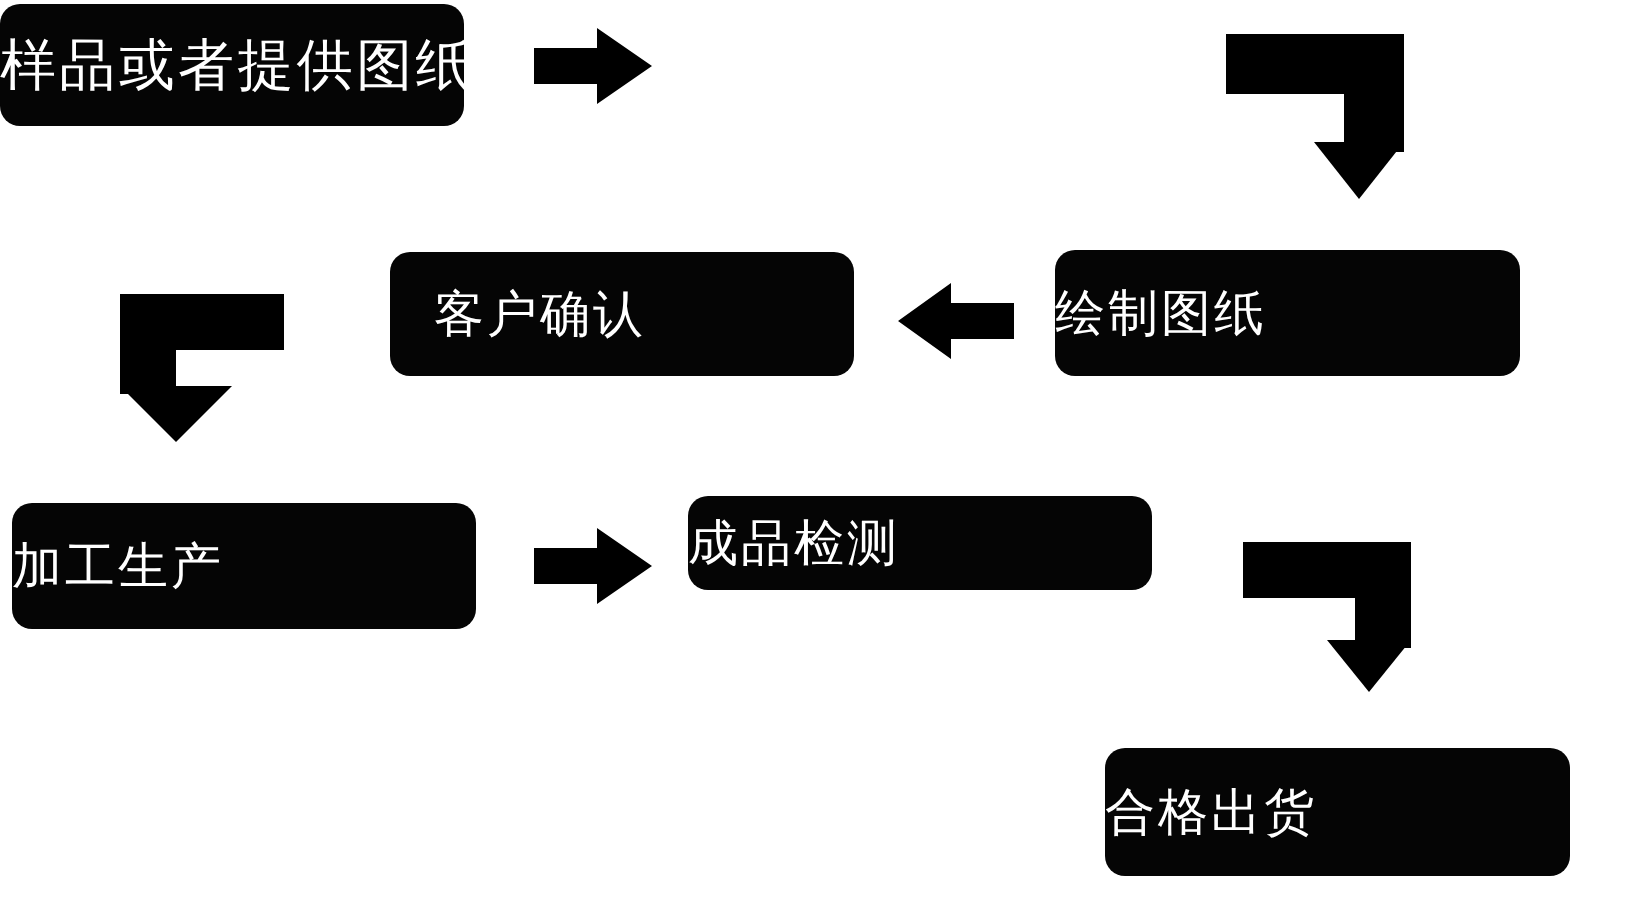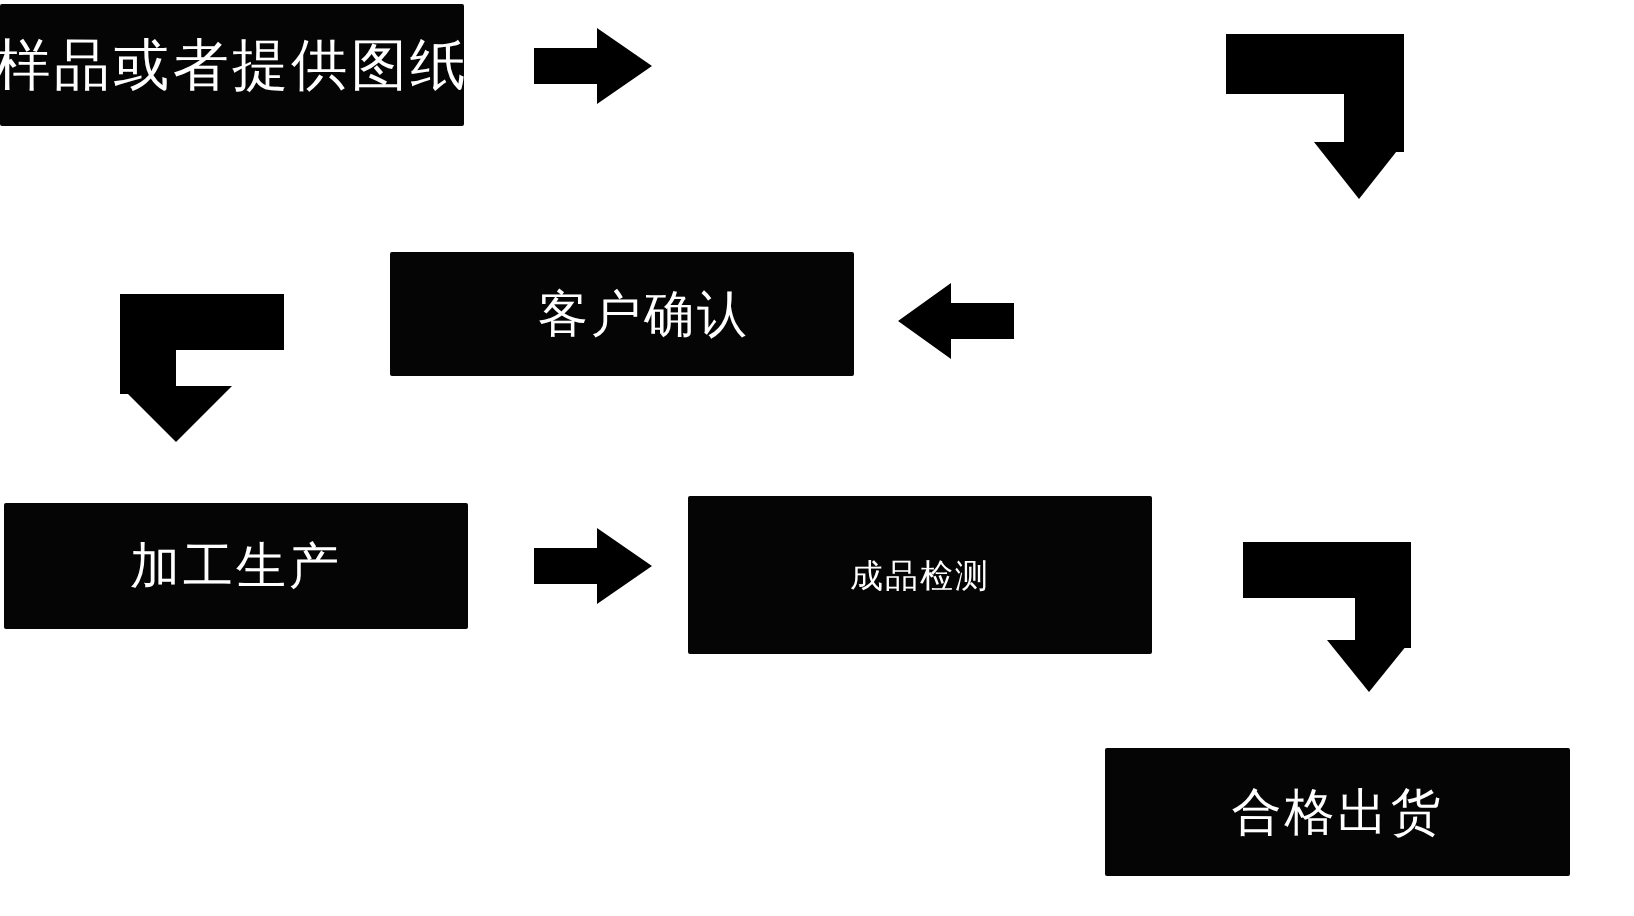--- a/index.html
+++ b/index.html
@@ -14,24 +14,23 @@
     position: relative;
     width: 1634px;
     height: 916px;
     background: #ffffff;
     overflow: hidden;
   }
   .node {
     position: absolute;
     background: #050505;
     color: #ffffff;
-    border-radius: 2px;
+    border-radius: 20px;
     display: flex;
     align-items: center;
-    justify-content: center;
     text-align: center;
     letter-spacing: 0.06em;
     line-height: 1;
     white-space: nowrap;
     box-sizing: border-box;
     user-select: none;
   }
   .node .label {
     display: block;
   }
@@ -48,30 +47,33 @@
 </head>
 <body>
 
 <div id="stage" style="background: rgb(255, 255, 255);">
 
   <div class="node" id="n0" style="left: 0px; top: 4px; width: 464px; height: 122px; font-size: 56px; background: rgb(5, 5, 5); color: rgb(255, 255, 255);">
     <span class="label">样品或者提供图纸</span>
   </div>
 
 
+  <div class="node" id="n2" style="left: 1055px; top: 250px; width: 465px; height: 126px; font-size: 50px; background: rgb(5, 5, 5); color: rgb(255, 255, 255);">
+    <span class="label">绘制图纸</span>
+  </div>
 
   <div class="node" id="n3" style="left: 390px; top: 252px; width: 464px; height: 124px; font-size: 50px; background: rgb(5, 5, 5); color: rgb(255, 255, 255); padding-left: 44px;">
     <span class="label">客户确认</span>
   </div>
 
-  <div class="node" id="n4" style="left: 4px; top: 503px; width: 464px; height: 126px; font-size: 50px; background: rgb(5, 5, 5); color: rgb(255, 255, 255);">
+  <div class="node" id="n4" style="left: 12px; top: 503px; width: 464px; height: 126px; font-size: 50px; background: rgb(5, 5, 5); color: rgb(255, 255, 255);">
     <span class="label">加工生产</span>
   </div>
 
-  <div class="node" id="n5" style="left: 688px; top: 496px; width: 464px; height: 158px; font-size: 33px; background: rgb(5, 5, 5); color: rgb(255, 255, 255);">
+  <div class="node" id="n5" style="left: 688px; top: 496px; width: 464px; height: 94px; font-size: 50px; background: rgb(5, 5, 5); color: rgb(255, 255, 255);">
     <span class="label">成品检测</span>
   </div>
 
   <div class="node" id="n6" style="left: 1105px; top: 748px; width: 465px; height: 128px; font-size: 50px; background: rgb(5, 5, 5); color: rgb(255, 255, 255);">
     <span class="label">合格出货</span>
   </div>
 
   <div class="arrow" id="c0" style="left: 534px; top: 28px; width: 118px; height: 76px;">
     <svg viewBox="0 0 118 76" preserveAspectRatio="none" aria-hidden="true">
       <polygon points="0,20 63,20 63,0 118,38 63,76 63,56 0,56" fill="#000000"></polygon>

